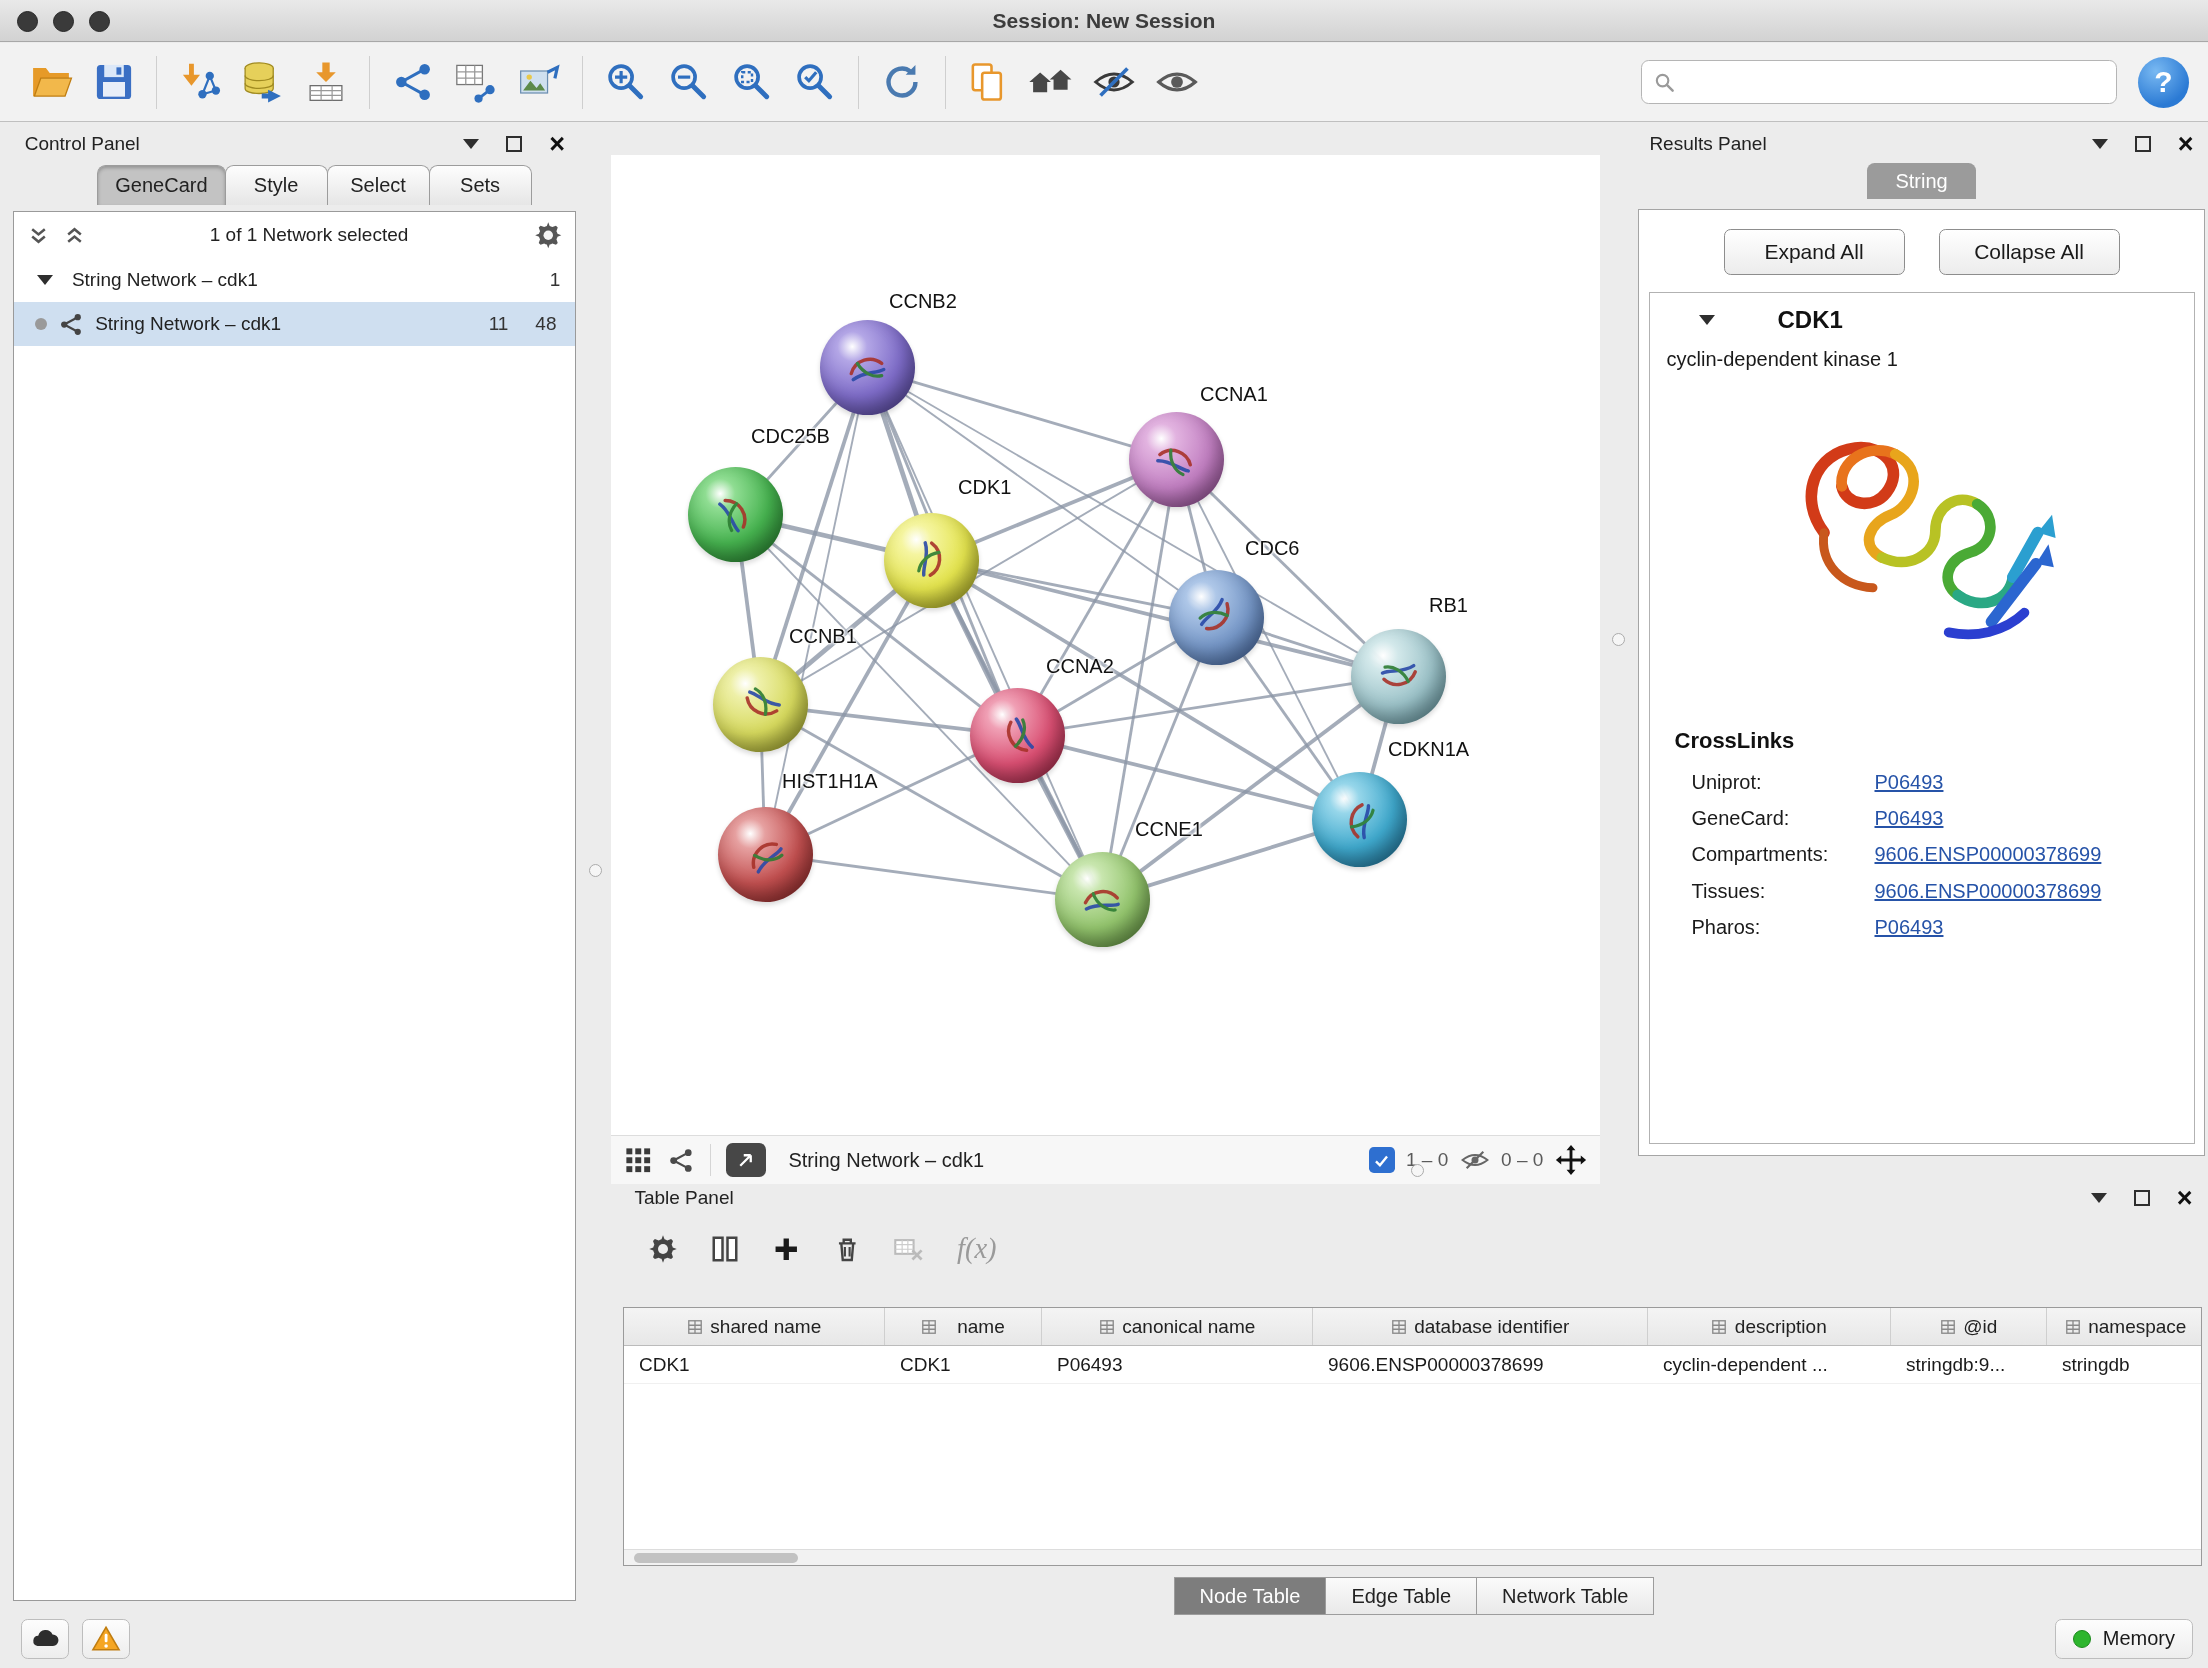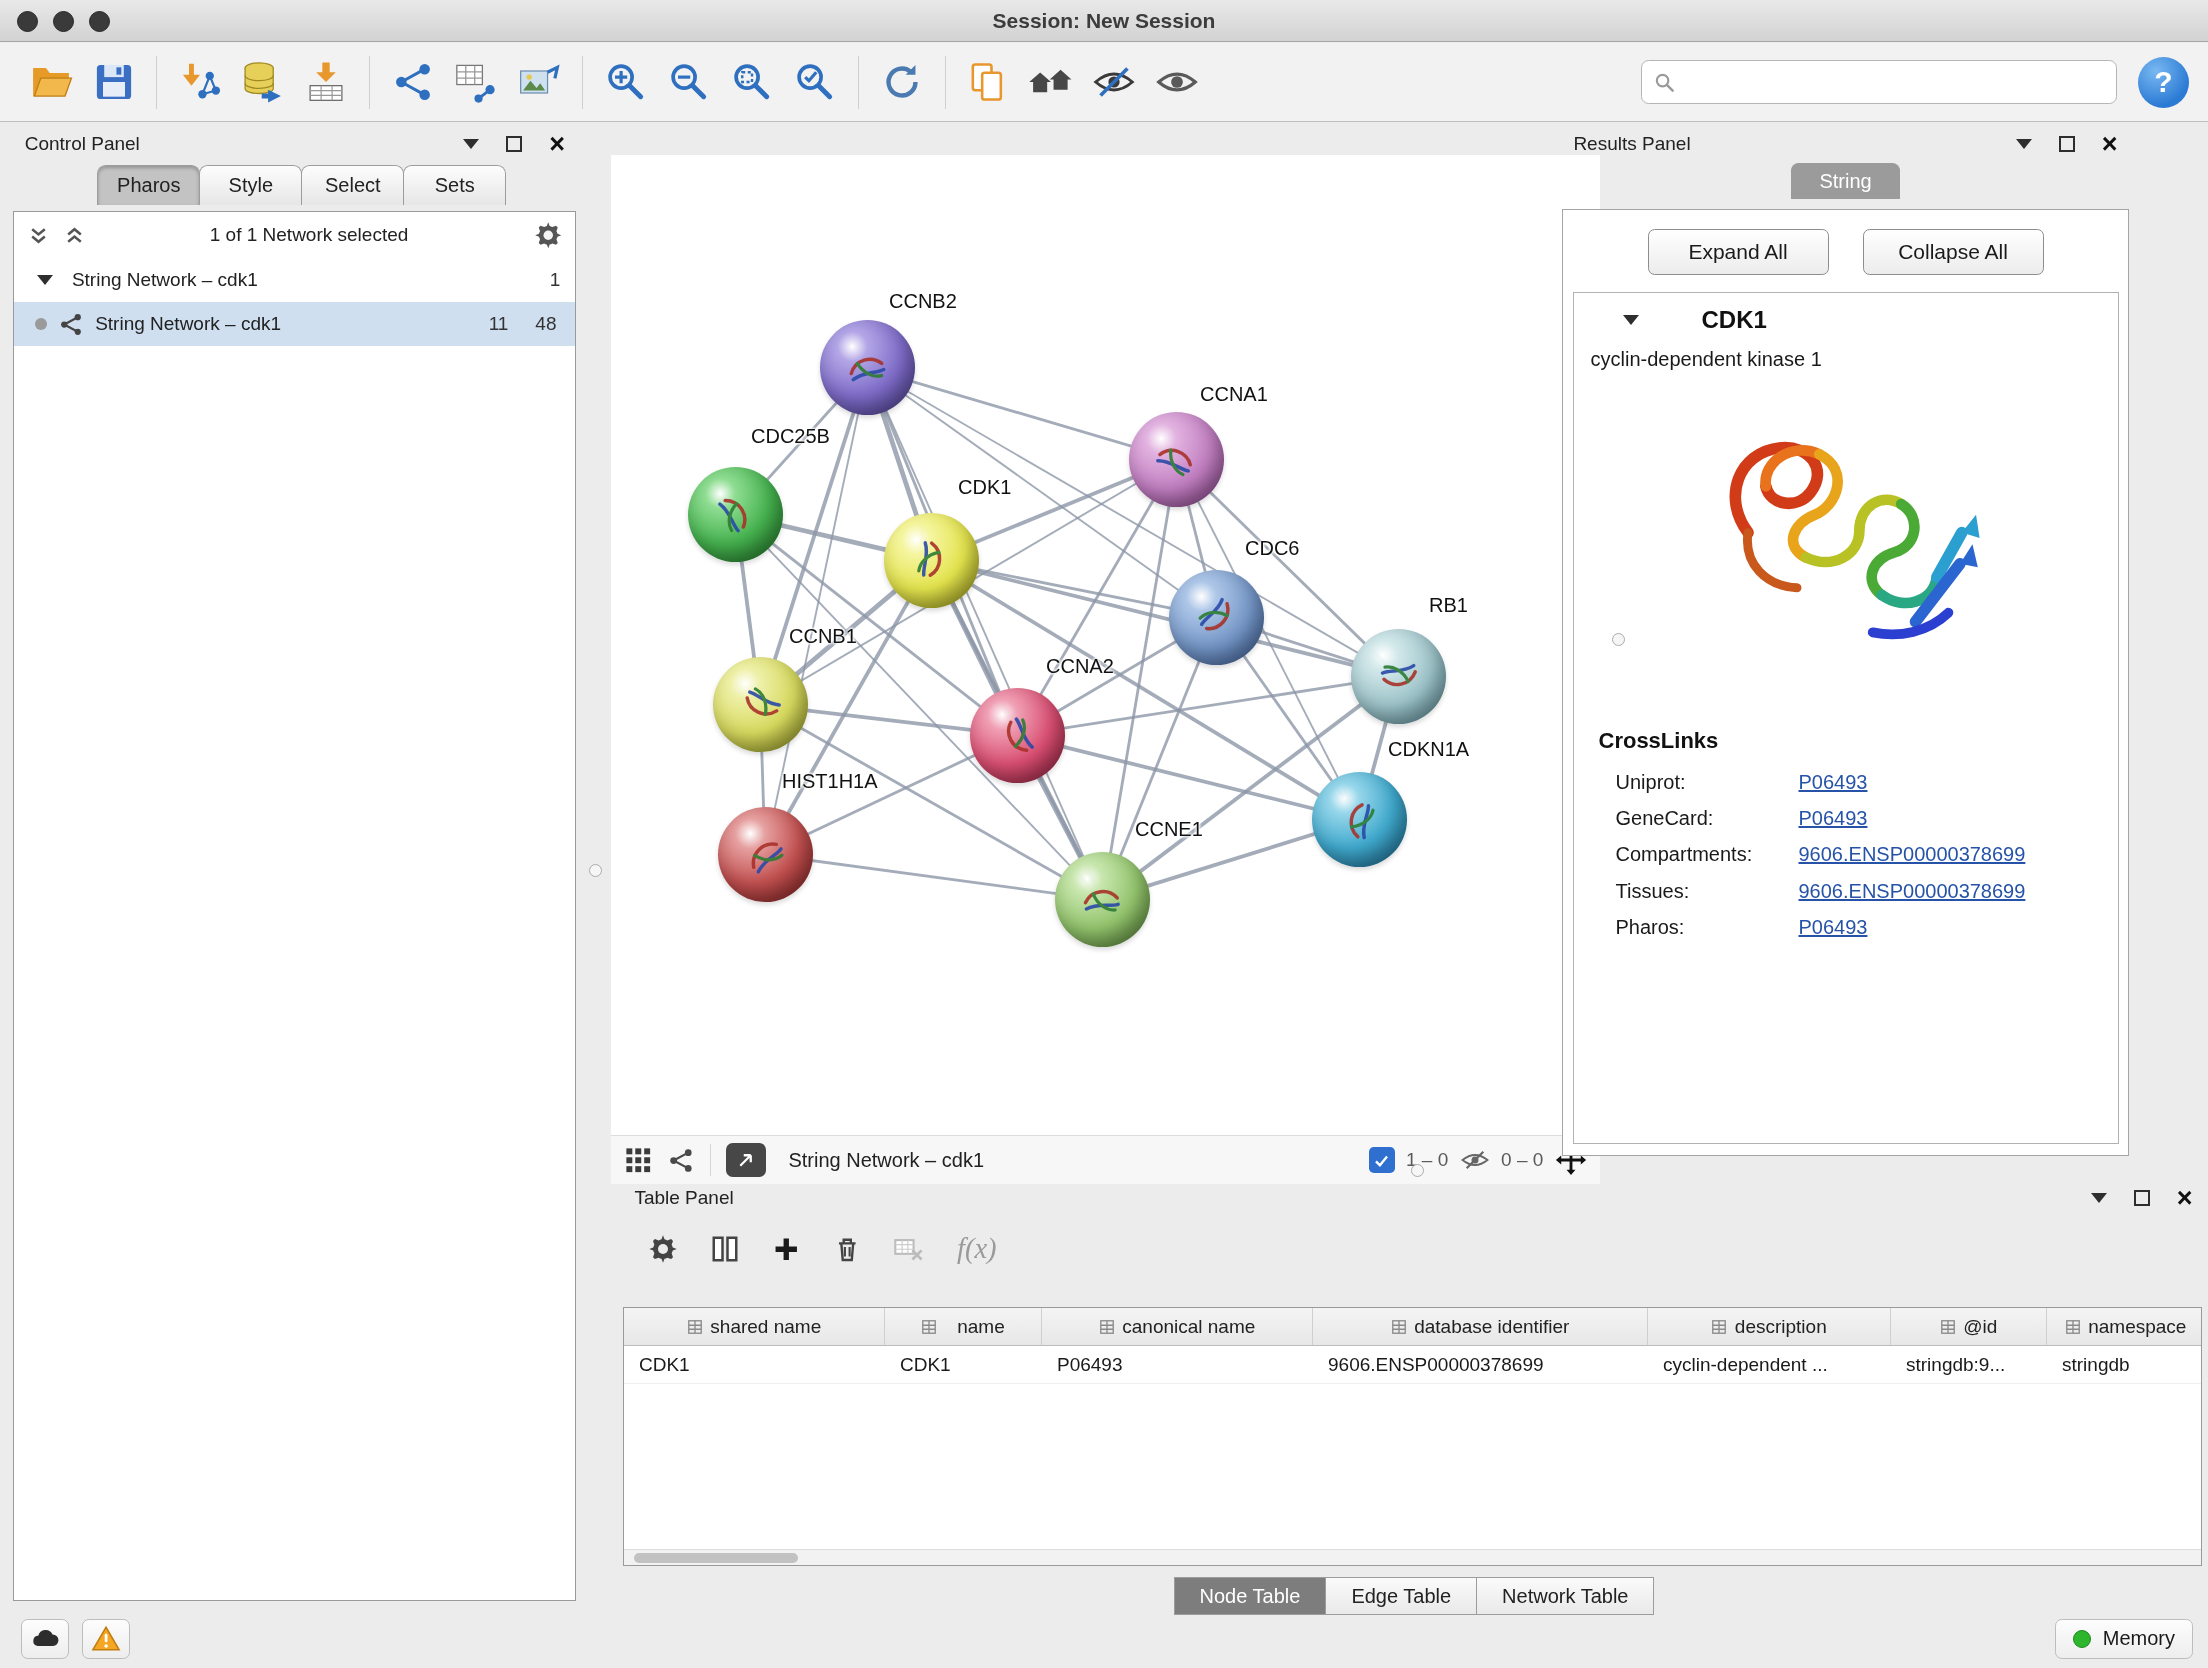--- a/index.html
+++ b/index.html
@@ -64,21 +64,21 @@
     text-shadow:0 1px 2.9px #fff, 0 -1px 2.9px #fff, 1px 0 2.9px #fff, -1px 0 2.9px #fff; }
   .net-bottombar { position:absolute; left:0; bottom:0; width:989px; height:49px; background:#f7f7f7;
     border-top:1px solid #ddd; display:flex; align-items:center; padding:0 13.3px; gap:15px; }
   .nb-sep { width:1px; height:32px; background:#d5d5d5; }
   .nb-title { font-size:20px; color:#222; margin-left:7.6px; }
   .nb-right { margin-left:auto; display:flex; align-items:center; gap:11.4px; color:#5a5a5a; font-size:19px; }
   .nb-check { width:26px; height:26px; background:#2e6fd0; border-radius:4.8px; display:flex; align-items:center; justify-content:center; }
   .nb-darkbtn { width:40px; height:34px; background:#474747; border-radius:6.7px; display:flex; align-items:center; justify-content:center; }
 
   
-  #results-panel { position:absolute; left:1562px; top:127px; width:567px; height:1029px; }
+  #results-panel { position:absolute; left:1638px; top:127px; width:567px; height:1029px; }
   .rp-tabrow { height:46px; display:flex; justify-content:center; }
   .rp-tab { padding:6.7px 28.5px; background:#9b9b9b; color:#fff; font-size:20px; border-radius:7.6px 7.6px 0 0; align-self:flex-start; margin-top:1.9px; }
   .rp-box { position:absolute; left:0; top:82px; right:0; bottom:0; background:#fff; border:1px solid #a5a5a5;
     display:flex; flex-direction:column; padding:19px 9.5px 11.4px 9.5px; }
   .rp-buttons { display:flex; justify-content:center; gap:34px; }
   .rp-btn { min-width:181px; height:46px; display:flex; align-items:center; justify-content:center;
     border:1px solid #8d8d8d; border-radius:6.7px; background:linear-gradient(#ffffff,#ececec); font-size:21px; color:#1a1a1a; }
   .rp-section { flex:1; margin-top:17px; border:1px solid #b2b2b2; overflow:hidden; }
   .rp-sec-header { display:flex; align-items:center; padding:13.3px 0 9.5px 49px; }
   .rp-sec-header .tri-down { margin-right:63px; }
@@ -269,21 +269,21 @@
 
 <div id="control-panel">
   <div class="ptitle">
     <span>Control Panel</span>
     <span class="spacer"></span>
     <span class="tri-down"></span>
     <span class="maxbox"></span>
     <span class="closex">×</span>
   </div>
   <div class="cp-tabs" id="cp-tabs">
-      <div class="cp-tab active">Pharos</div>
+      <div class="cp-tab active">GeneCard</div>
       <div class="cp-tab">Style</div>
       <div class="cp-tab">Select</div>
       <div class="cp-tab">Sets</div>
     </div>
   <div class="cp-box">
     <div class="cp-toolbar">
       <svg viewBox="0 0 20 20" width="21" height="21">
         <path d="M4 4l6 5 6-5M4 11l6 5 6-5" fill="none" stroke="#555" stroke-width="2.4"></path>
       </svg>
       <svg viewBox="0 0 20 20" width="21" height="21">

